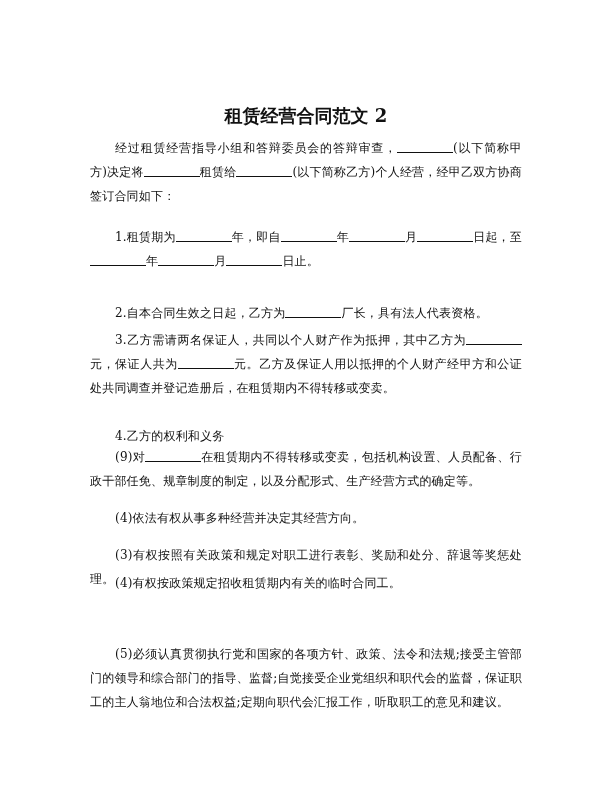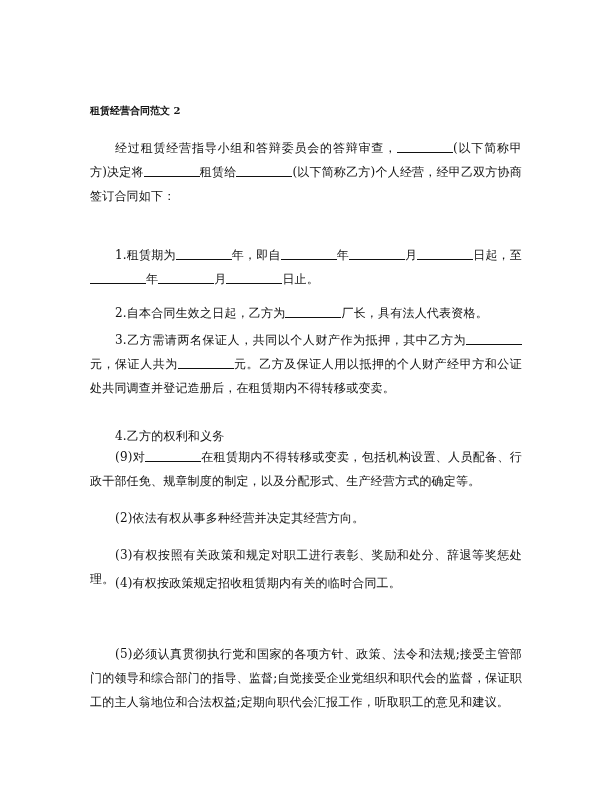--- a/index.html
+++ b/index.html
@@ -1,42 +1,42 @@
 <!DOCTYPE html>
 <html><head>
 <meta charset="utf-8">
 <style>
   html, body { margin: 0; padding: 0; background: #ffffff; }
   body { width: 612px; height: 792px; position: relative; overflow: hidden;
          font-family: "DejaVu Serif", "Liberation Serif", serif; color: #111; }
   .page { position: absolute; left: 90px; top: 0; width: 432px; }
-  .title { position: absolute; left: 0; width: 432px; top: 104px; 
-           font-weight: bold; font-size: 10px; }
+  .title { position: absolute; left: 0; width: 432px; top: 104px; text-align: center;
+           font-weight: bold; font-size: 18px; }
   .para { position: absolute; left: 0; width: 432px; font-size: 12px; line-height: 24px;
           text-indent: 25px; text-align: justify; white-space: normal; letter-spacing: 0.2px; }
   .blank { display: inline-block; border-bottom: 1px solid #111; width: 56px; height: 12px; vertical-align: -1px; text-indent: 0; }
 </style>
 </head>
 <body>
 
 <div class="page">
   <div class="title">租赁经营合同范文 2</div>
 
   <div class="para" style="top:136px"><span>经过租赁经营指导小组和答辩委员会的答辩审查，</span><span class="blank"></span><span>(以下简称甲方)决定将</span><span class="blank"></span><span>租赁给</span><span class="blank"></span><span>(以下简称乙方)个人经营，经甲乙双方协商签订合同如下：</span></div>
 
-  <div class="para" style="top:243px"><span>1.租赁期为</span><span class="blank"></span><span>年，即自</span><span class="blank"></span><span>年</span><span class="blank"></span><span>月</span><span class="blank"></span><span>日起，至</span><span class="blank"></span><span>年</span><span class="blank"></span><span>月</span><span class="blank"></span><span>日止。</span></div>
+  <div class="para" style="top:225px"><span>1.租赁期为</span><span class="blank"></span><span>年，即自</span><span class="blank"></span><span>年</span><span class="blank"></span><span>月</span><span class="blank"></span><span>日起，至</span><span class="blank"></span><span>年</span><span class="blank"></span><span>月</span><span class="blank"></span><span>日止。</span></div>
 
   <div class="para" style="top:301px"><span>2.自本合同生效之日起，乙方为</span><span class="blank"></span><span>厂长，具有法人代表资格。</span></div>
 
   <div class="para" style="top:328px"><span>3.乙方需请两名保证人，共同以个人财产作为抵押，其中乙方为</span><span class="blank"></span><span>元，保证人共为</span><span class="blank"></span><span>元。乙方及保证人用以抵押的个人财产经甲方和公证处共同调查并登记造册后，在租赁期内不得转移或变卖。</span></div>
 
   <div class="para" style="top:424px"><span>4.乙方的权利和义务</span></div>
 
   <div class="para" style="top:445px"><span>(9)对</span><span class="blank"></span><span>在租赁期内不得转移或变卖，包括机构设置、人员配备、行政干部任免、规章制度的制定，以及分配形式、生产经营方式的确定等。</span></div>
 
-  <div class="para" style="top:506px"><span>(2)依法有权从事多种经营并决定其经营方向。</span></div>
+  <div class="para" style="top:506px"><span>(4)依法有权从事多种经营并决定其经营方向。</span></div>
 
   <div class="para" style="top:543px"><span>(3)有权按照有关政策和规定对职工进行表彰、奖励和处分、辞退等奖惩处理。</span></div>
 
   <div class="para" style="top:571px"><span>(4)有权按政策规定招收租赁期内有关的临时合同工。</span></div>
 
   <div class="para" style="top:642px"><span>(5)必须认真贯彻执行党和国家的各项方针、政策、法令和法规;接受主管部门的领导和综合部门的指导、监督;自觉接受企业党组织和职代会的监督，保证职工的主人翁地位和合法权益;定期向职代会汇报工作，听取职工的意见和建议。</span></div>
 </div>
 
 </body></html>

